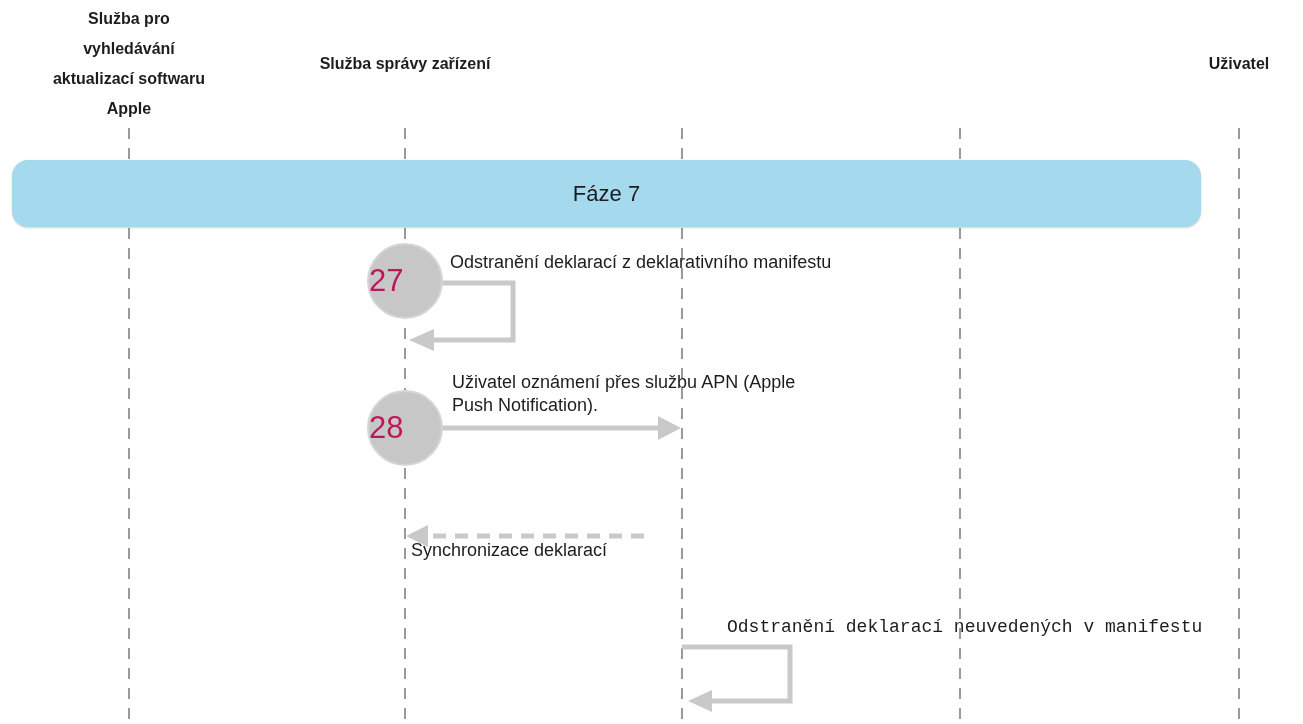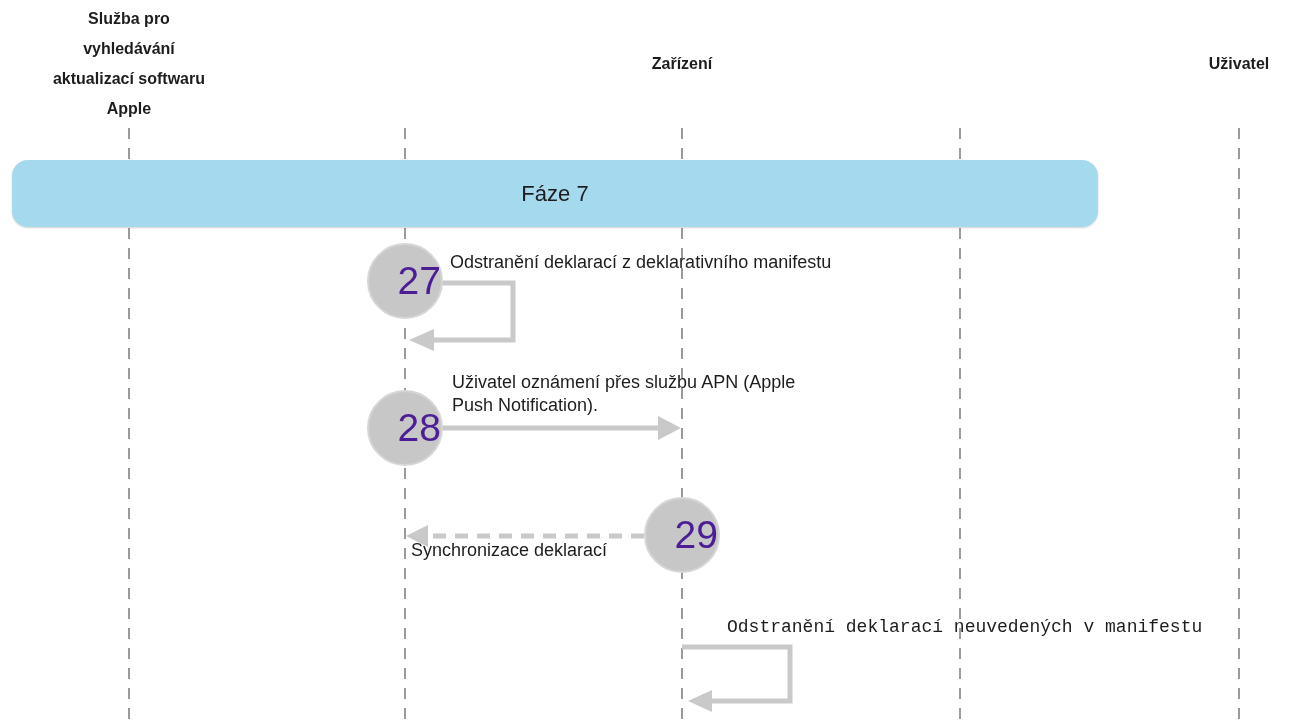--- a/index.html
+++ b/index.html
@@ -27,53 +27,53 @@
   .lh4{left:855px;width:210px;}
   .lh5{left:1164px;width:150px;}
   
   svg.lines{position:absolute;left:0;top:0;z-index:1;}
   .lifeline{stroke:var(--lifeline);stroke-width:2;stroke-dasharray:11 9;fill:none;}
   .arrow-line{stroke:var(--arrow);stroke-width:5;fill:none;}
   .arrow-dashed{stroke-dasharray:13 9;}
   .arrow-head{fill:var(--arrow);stroke:none;}
   
   .phase-banner{
-    position:absolute;left:12px;top:160px;width:1086px;height:67px;z-index:2;
+    position:absolute;left:12px;top:160px;width:1189px;height:67px;z-index:2;
     background:var(--phase-banner);border-radius:16px;
     display:flex;align-items:center;justify-content:center;
     font-size:22px;box-shadow:0 1px 2px rgba(0,0,0,.18);
   }
   
   .step-circle{
     position:absolute;width:76px;height:76px;border-radius:50%;z-index:3;
     background:var(--step-circle);border:2px solid var(--step-circle-border);
     box-sizing:border-box;
-    display:flex;align-items:center;justify-content:flex-end;
-    font-size:39px;color:#4c1d95;
+    display:flex;align-items:center;justify-content:flex-start;
+    font-size:31px;color:#be185d;
   }
   .sc27{left:367px;top:243px;}
   .sc28{left:367px;top:390px;}
   .sc29{left:644px;top:497px;}
   .sc30{left:644px;top:607px;}
   
   .step-label{
     position:absolute;z-index:3;font-size:18px;line-height:23px;white-space:nowrap;
   }
   .sl27{left:450px;top:251px;}
   .sl28{left:452px;top:371px;width:360px;white-space:normal;}
   .sl29{left:411px;top:503px;margin-top:36px;}
   .sl30{left:727px;top:616px;font-family:Liberation Mono, monospace;}
 </style>
 </head>
 <body>
 
 <div class="canvas">
 
   <div class="lane-header lh1">Služba pro vyhledávání aktualizací softwaru Apple</div>
-  <div class="lane-header lh3">Zařízení</div>
+  <div class="lane-header lh2">Služba správy zařízení</div>
   <div class="lane-header lh5">Uživatel</div>
 
   <svg class="lines" width="1303" height="724" viewBox="0 0 1303 724">
     <line class="lifeline" x1="129" y1="128" x2="129" y2="724"></line>
     <line class="lifeline" x1="405" y1="128" x2="405" y2="724"></line>
     <line class="lifeline" x1="682" y1="128" x2="682" y2="724"></line>
     <line class="lifeline" x1="960" y1="128" x2="960" y2="724"></line>
     <line class="lifeline" x1="1239" y1="128" x2="1239" y2="724"></line>
 
     <path class="arrow-line" d="M405 283 H513 V340 H434"></path>
@@ -92,22 +92,19 @@
   <div class="phase-banner">
     <span>Fáze 7</span>
   </div>
 
   <div class="step-circle sc27">
     <span>27</span>
   </div>
   <div class="step-circle sc28">
     <span>28</span>
   </div>
-  <div class="step-circle sc29">
-    <span>29</span>
-  </div>
 
   <div class="step-label sl27">Odstranění deklarací z deklarativního manifestu</div>
   <div class="step-label sl28">Uživatel oznámení přes službu APN (Apple Push Notification).</div>
   <div class="step-label sl29">Synchronizace deklarací</div>
   <div class="step-label sl30">Odstranění deklarací neuvedených v manifestu</div>
 
 </div>
 
 </body></html>

